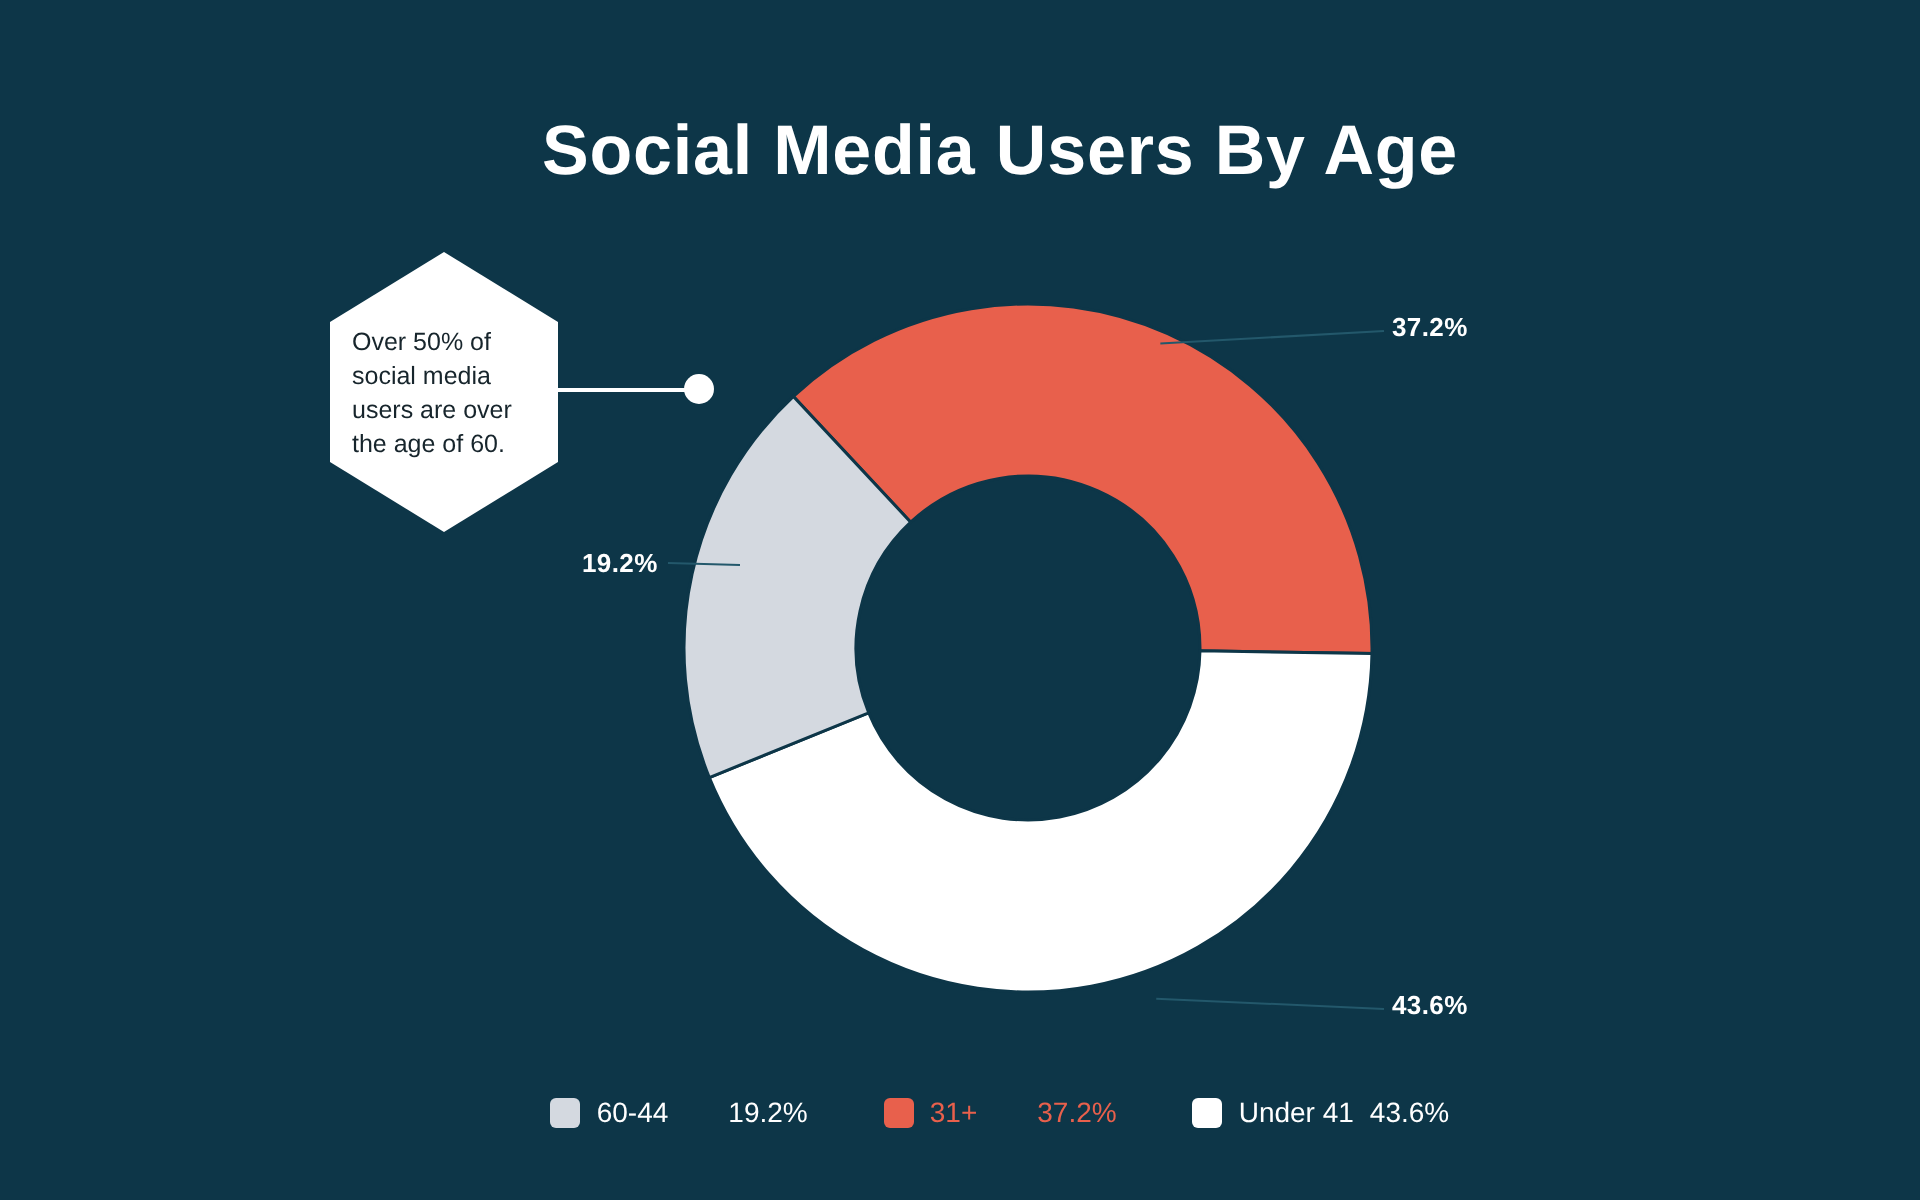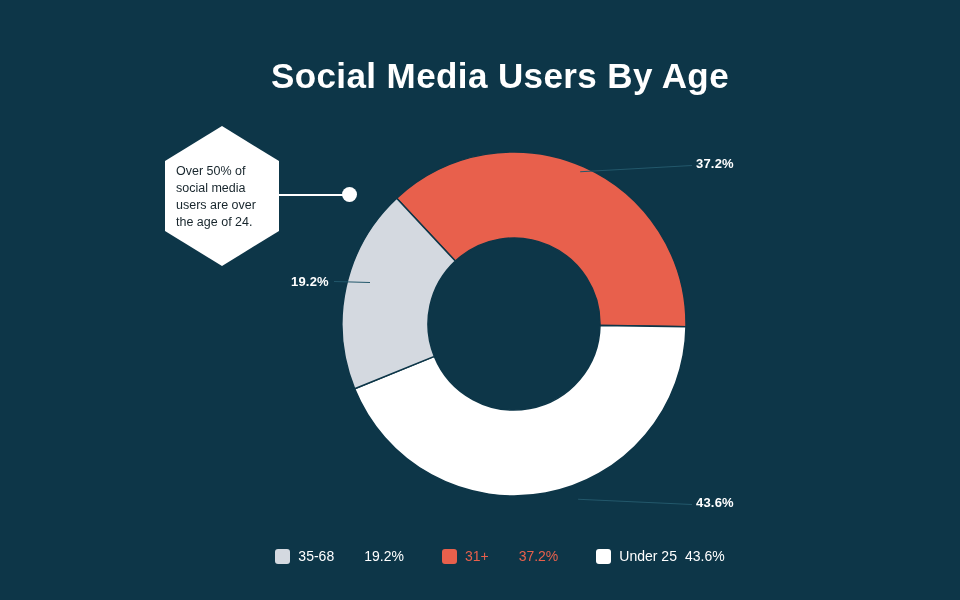--- a/index.html
+++ b/index.html
@@ -164,36 +164,36 @@
   <div class="leader-line" id="leader-top"></div>
   <div class="leader-line" id="leader-left"></div>
   <div class="leader-line" id="leader-bottom"></div>
 
   <div class="value-label" id="value-label-top">37.2%</div>
   <div class="value-label" id="value-label-left">19.2%</div>
   <div class="value-label" id="value-label-bottom">43.6%</div>
 
   <div id="callout">
     <div id="callout-hex"></div>
-    <div id="callout-text">Over 50% of social media users are over the age of 24.</div>
+    <div id="callout-text">Over 50% of social media users are over the age of 60.</div>
   </div>
   <div id="callout-connector"></div>
   <div id="callout-dot"></div>
 
   <div id="legend">
       <div class="legend-item">
         <span class="legend-swatch" style="background: rgb(212, 217, 224);"></span>
-        <span class="legend-label" style="color: rgb(255, 255, 255);">35-68</span>
+        <span class="legend-label" style="color: rgb(255, 255, 255);">60-44</span>
         <span class="legend-value" style="color: rgb(255, 255, 255);">19.2%</span>
       </div>
       <div class="legend-item">
         <span class="legend-swatch" style="background: rgb(232, 96, 76);"></span>
         <span class="legend-label" style="color: rgb(232, 96, 76);">31+</span>
         <span class="legend-value" style="color: rgb(232, 96, 76);">37.2%</span>
       </div>
       <div class="legend-item tight">
         <span class="legend-swatch" style="background: rgb(255, 255, 255);"></span>
-        <span class="legend-label" style="color: rgb(255, 255, 255);">Under 25</span>
+        <span class="legend-label" style="color: rgb(255, 255, 255);">Under 41</span>
         <span class="legend-value" style="color: rgb(255, 255, 255);">43.6%</span>
       </div>
     </div>
 
 </div>
 
 </body></html>

